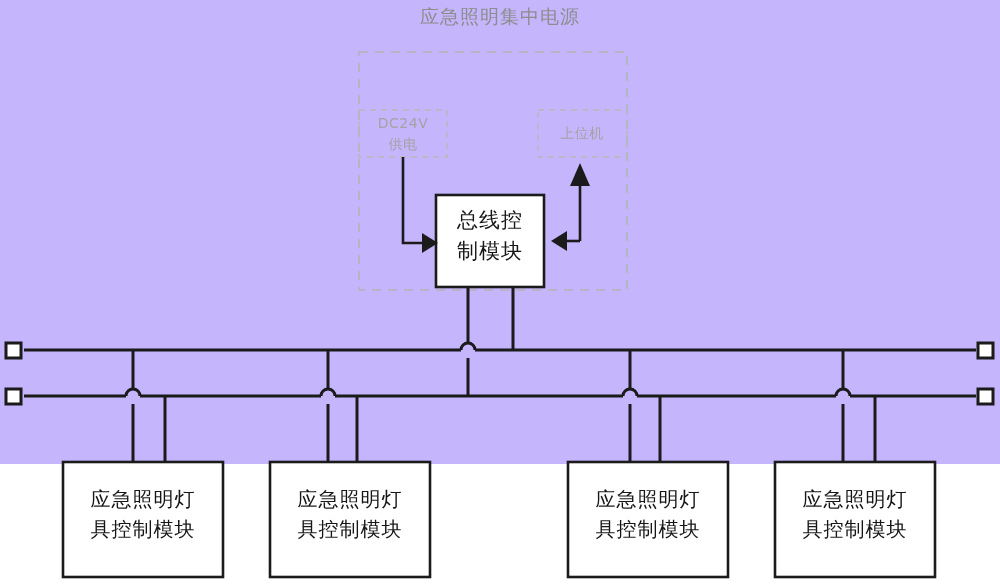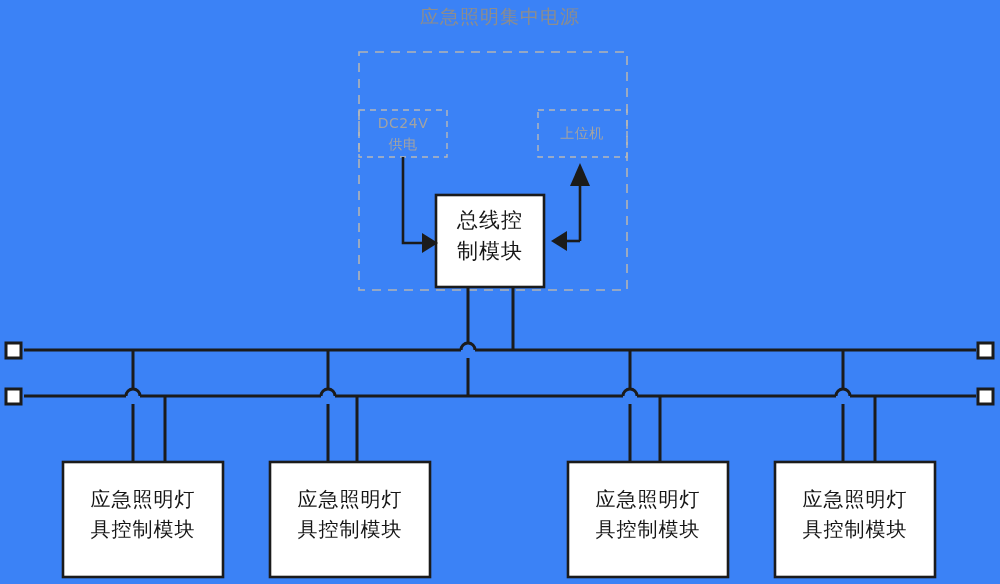--- a/index.html
+++ b/index.html
@@ -10,22 +10,22 @@
   }
   body {
     width: 1000px;
     height: 584px;
     overflow: hidden;
     font-family: "DejaVu Sans", "Liberation Sans", sans-serif;
   }
   #diagram-root {
     position: relative;
     width: 1000px;
-    height: 584px;
-    background: #3b82f6;
+    height: 464px;
+    background: #c4b5fd;
   }
   svg#diagram-svg {
     display: block;
     width: 1000px;
     height: 584px;
   }
   .solid-stroke {
     fill: none;
     stroke: #1b1b1b;
     stroke-width: 3;

